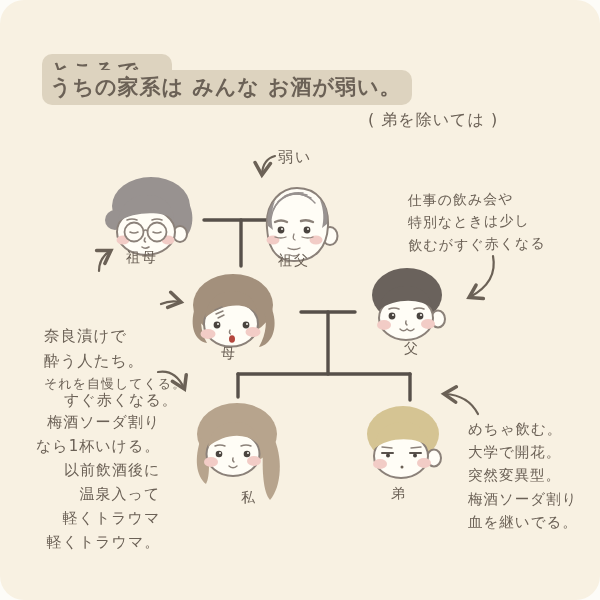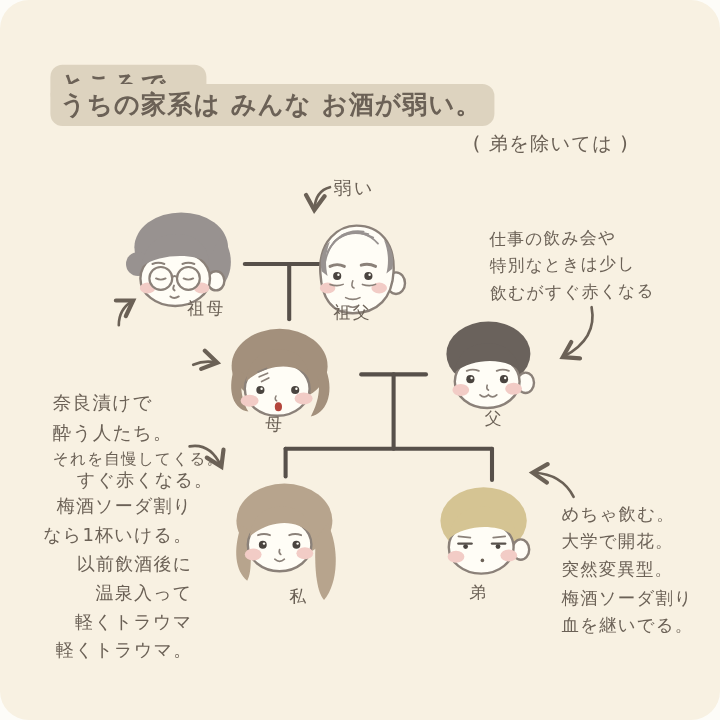--- a/index.html
+++ b/index.html
@@ -14,24 +14,24 @@
     background:var(--bg);border-radius:24px;
     font-family:"DejaVu Sans",sans-serif;color:var(--ink);
   }
   .abs{position:absolute;}
   .hl{
     display:inline-block;background:var(--highlight);
     border-radius:10px;padding:3px 10px 4px 8px;
   }
   .title1{left:42px;top:34px;font-size:20px;font-weight:bold;letter-spacing:2px;margin-top:20px;}
   .title2{left:42px;top:70px;font-size:21px;font-weight:bold;letter-spacing:1px;}
-  .excnote{left:368px;top:110px;font-size:16px;letter-spacing:1px;margin-left:26px;}
+  .excnote{left:368px;top:110px;font-size:16px;letter-spacing:1px;}
   .callout-weak{left:278px;top:148px;font-size:15px;letter-spacing:2px;}
   .plabel{font-size:14px;letter-spacing:2px;text-align:center;width:60px;}
-  .lab-grandmother{left:142px;top:249px;}
+  .lab-grandmother{left:112px;top:249px;}
   .lab-grandfather{left:264px;top:252px;}
   .lab-mother{left:199px;top:345px;}
   .lab-father{left:382px;top:340px;}
   .lab-me{left:219px;top:489px;}
   .lab-brother{left:369px;top:485px;}
   .note{font-size:14.5px;line-height:1.6;letter-spacing:1px;white-space:nowrap;}
   .note-grandparents{left:44px;top:283px;font-size:15.5px;margin-top:41px;}
   .note-grandparents .l2{font-size:13px;}
   .note-father{left:408px;top:188px;font-size:14px;transform:rotate(-1deg);}
   .note-me{left:36px;top:410px;font-size:15px;text-align:right;}

